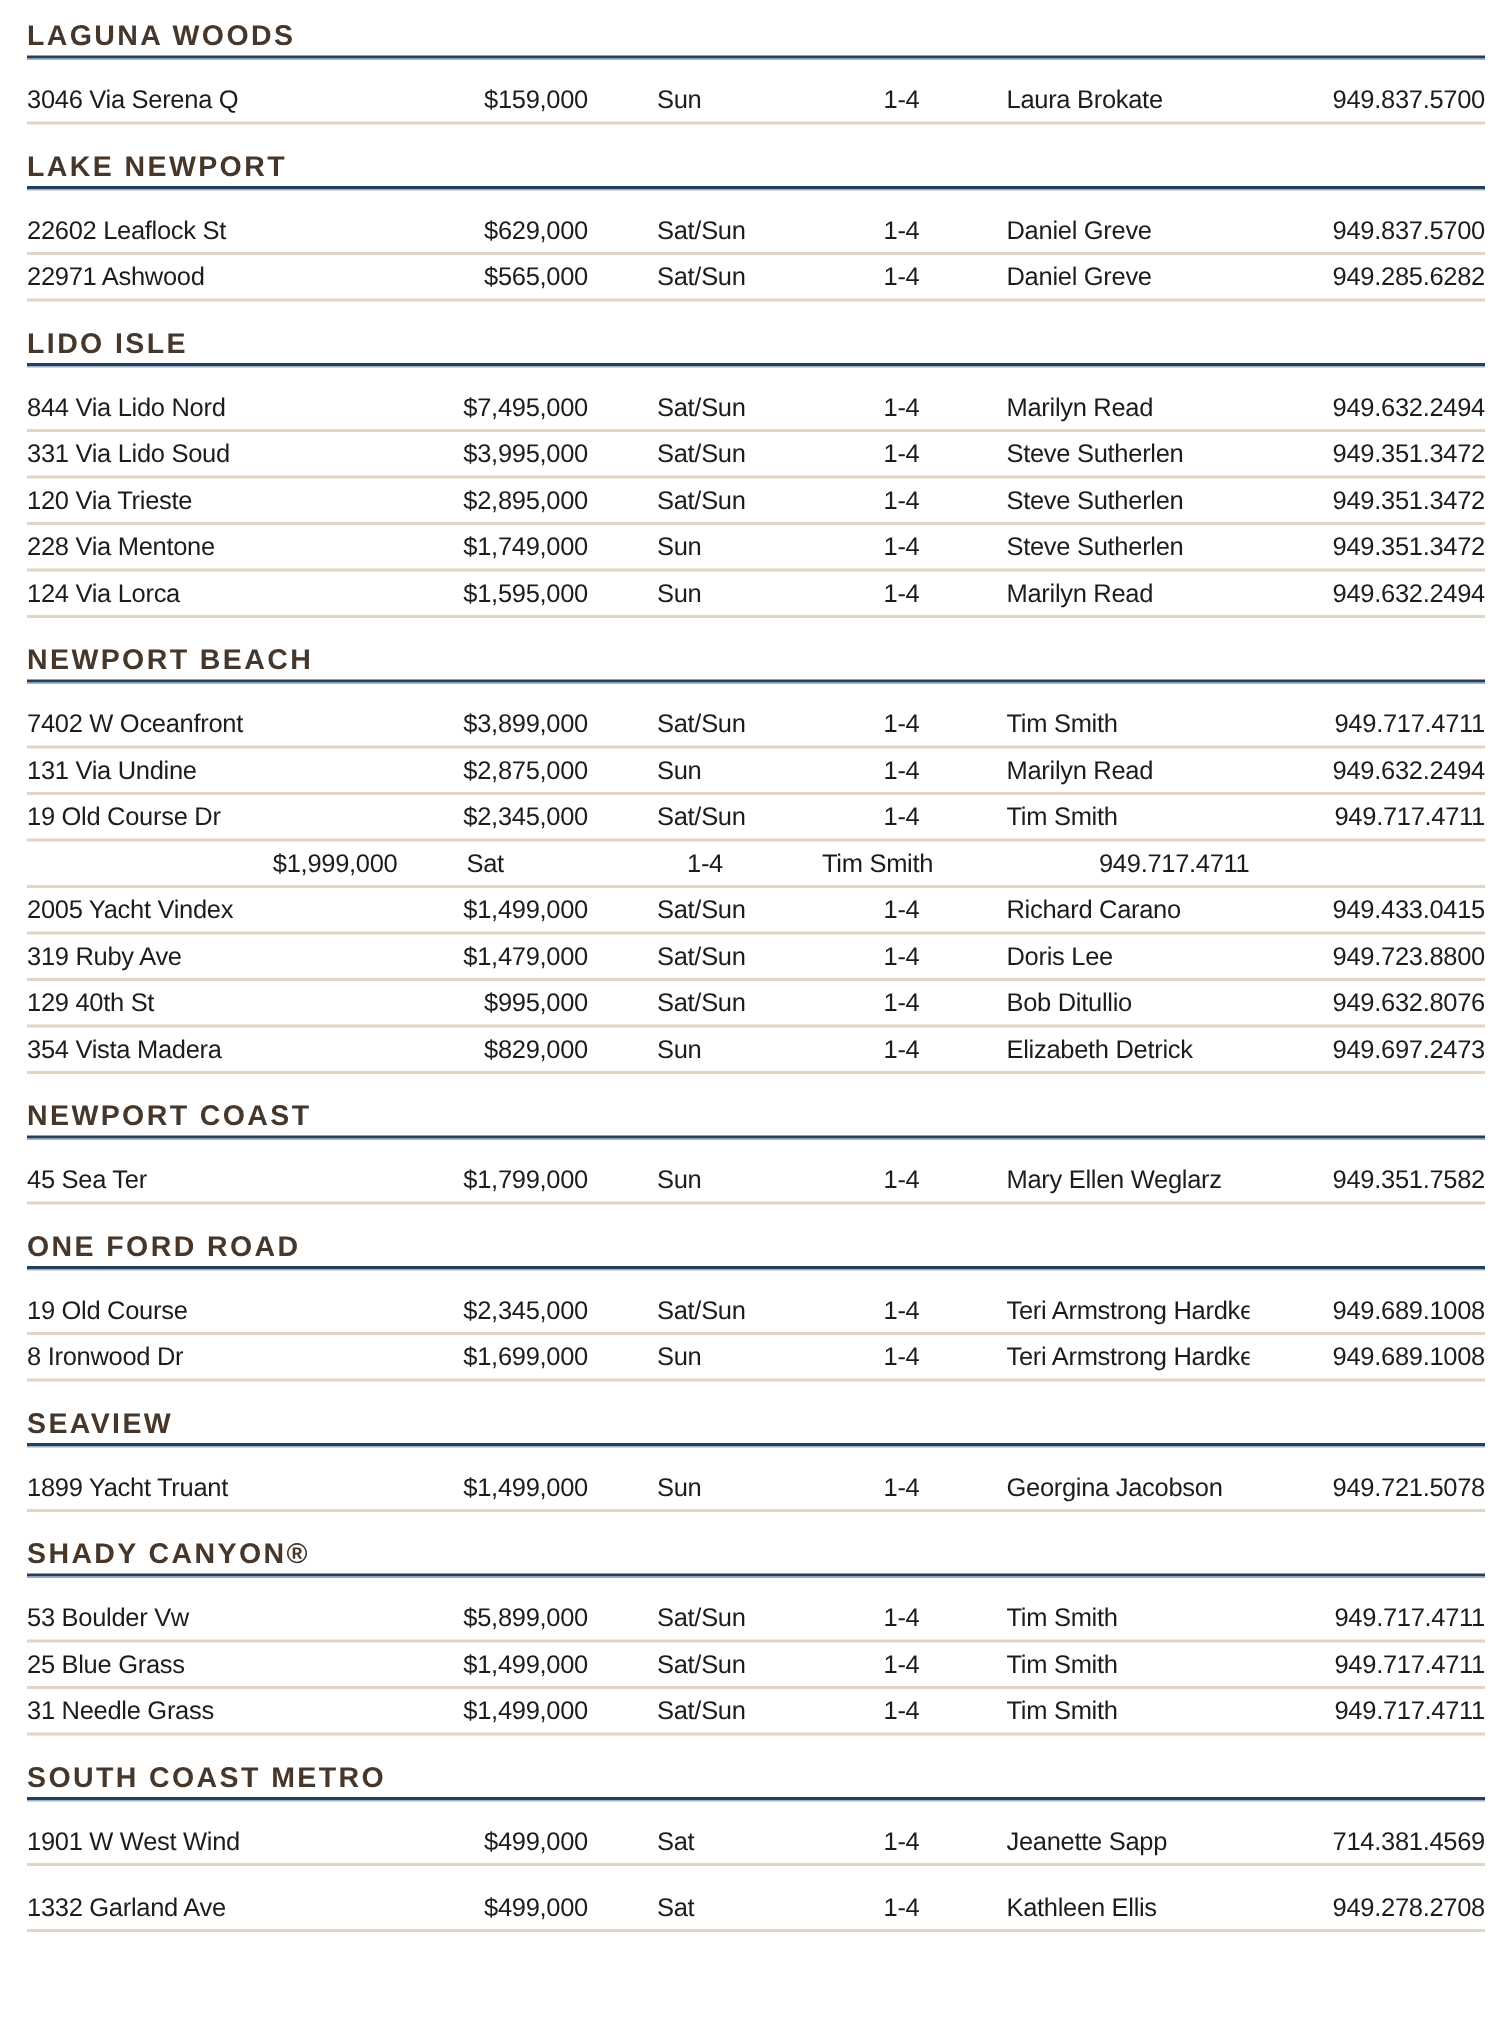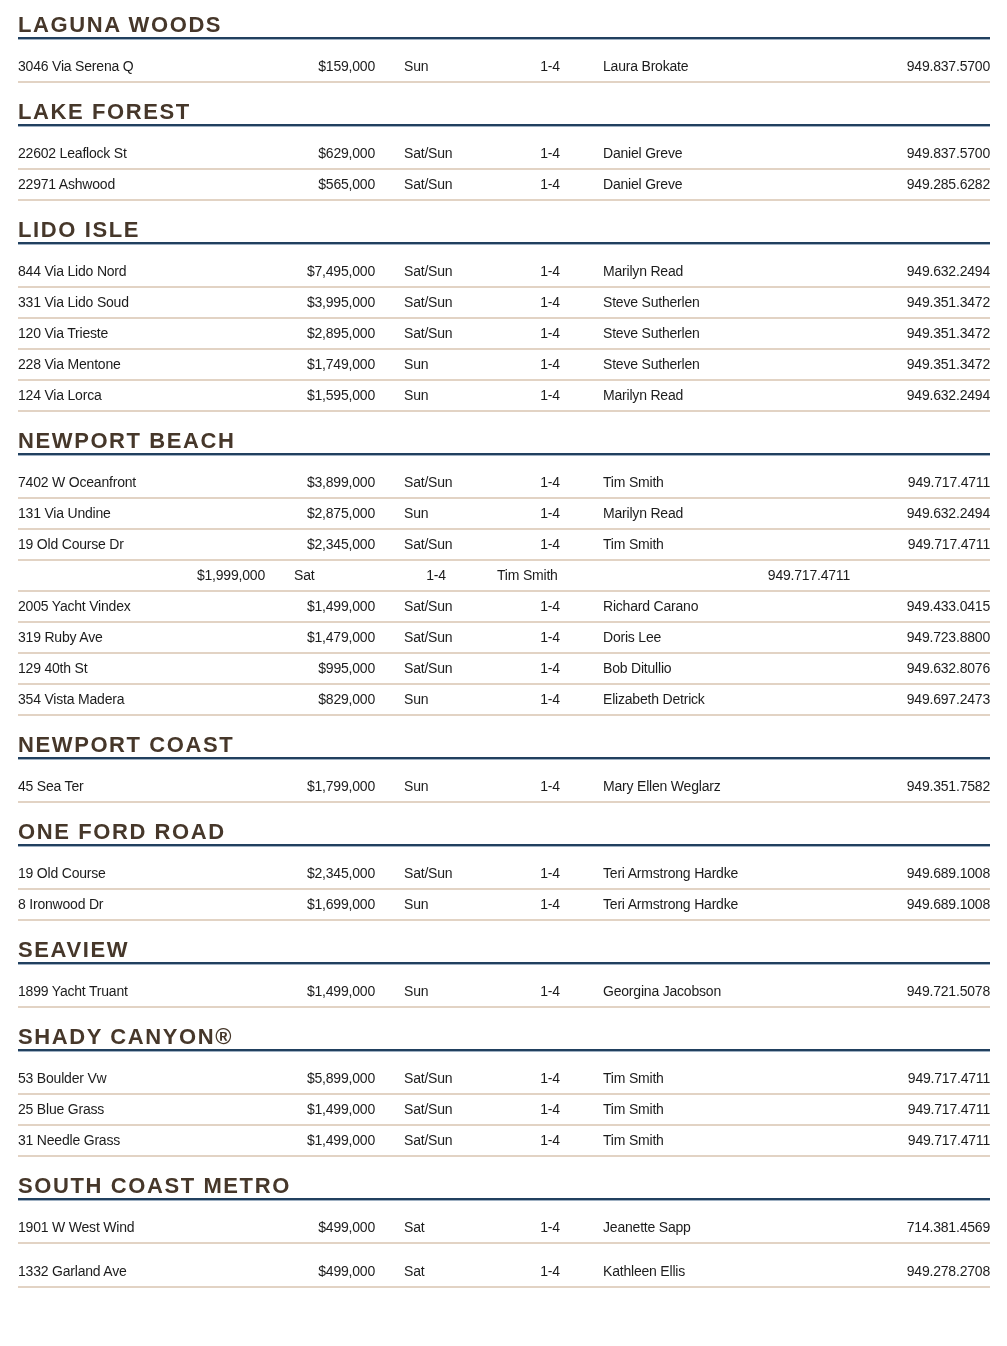--- a/index.html
+++ b/index.html
@@ -14,41 +14,42 @@
     background: #ffffff;
     overflow: hidden;
   }
   .content {
     margin-left: 18px;
     width: 972px;
   }
   .section { }
   .section-header {
     margin-top: 18px;
-    font-size: 22px;
+    font-size: 19px;
     font-weight: bold;
     line-height: 22px;
     letter-spacing: 1.6px;
     color: #46372a;
     border-bottom: 2px solid #21405f;
     box-shadow: 0 1px 0 #9fb0c2;
     padding-bottom: 1px;
   }
   .section:first-child .section-header { margin-top: 14px; }
   .rows { margin-top: 13px; }
   .listing-row {
     display: grid;
     grid-template-columns: 247px 110px 122px 106px 1fr 140px;
     align-items: center;
     height: 31px;
     line-height: 29px;
     border-bottom: 2px solid #e2d3c4;
-    font-size: 14px;
+    font-size: 17px;
     letter-spacing: -0.2px;
     white-space: nowrap;
+    gap: 17px;
   }
   .cell-address  { text-align: left; overflow: hidden; }
   .cell-price    { text-align: right; }
   .cell-days     { text-align: left; padding-left: 29px; }
   .cell-hours    { text-align: center; }
   .cell-agent    { text-align: left; overflow: hidden; }
   .cell-phone    { text-align: right; }
 </style>
 </head>
 <body>
@@ -63,21 +64,21 @@
     <span class="cell-price">$159,000</span>
     <span class="cell-days">Sun</span>
     <span class="cell-hours">1-4</span>
     <span class="cell-agent">Laura Brokate</span>
     <span class="cell-phone">949.837.5700</span>
   </div>
 </div>
   </div>
 
   <div class="section">
-    <div class="section-header">LAKE FOREST</div>
+    <div class="section-header">LAKE NEWPORT</div>
     <div class="rows">
   <div class="listing-row">
     <span class="cell-address">22602 Leaflock St</span>
     <span class="cell-price">$629,000</span>
     <span class="cell-days">Sat/Sun</span>
     <span class="cell-hours">1-4</span>
     <span class="cell-agent">Daniel Greve</span>
     <span class="cell-phone">949.837.5700</span>
   </div>
 

